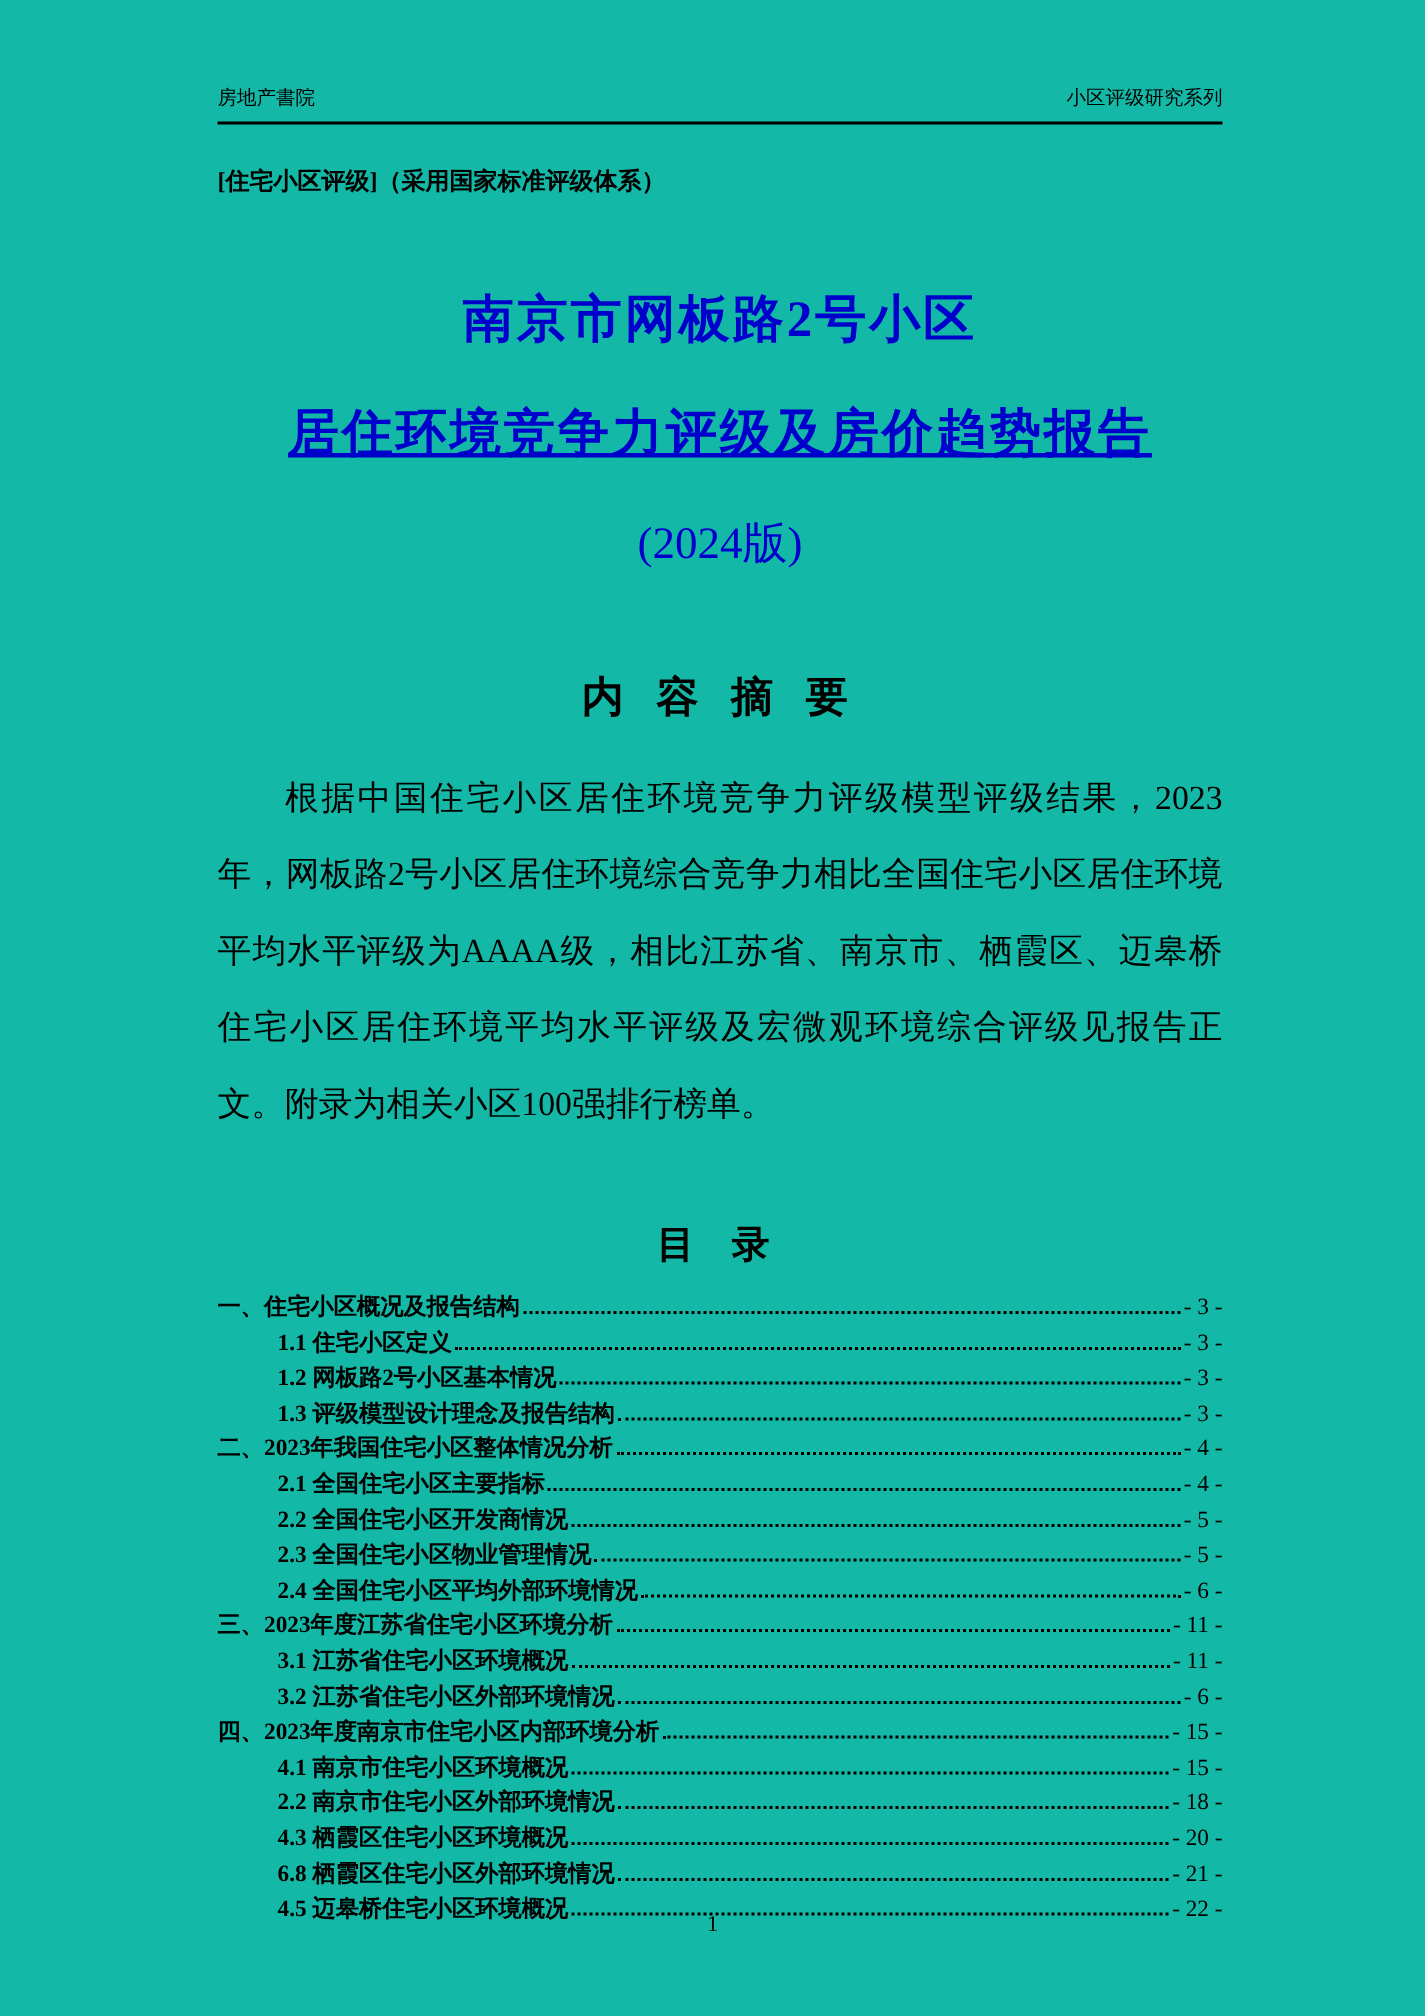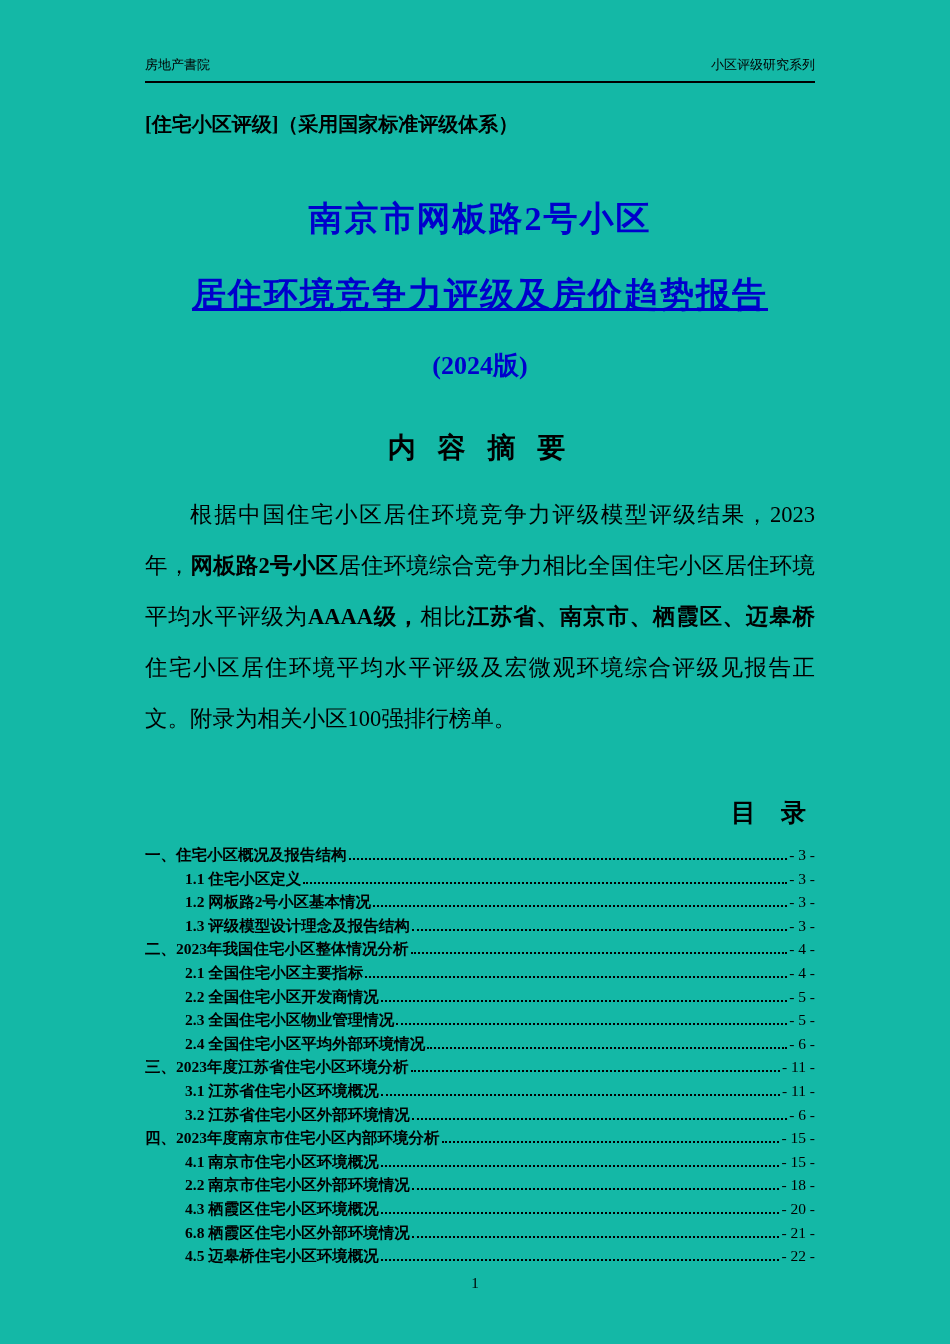--- a/index.html
+++ b/index.html
@@ -22,62 +22,62 @@
     display: flex;
     justify-content: space-between;
     align-items: flex-end;
     font-size: 13px;
     padding-bottom: 7px;
     border-bottom: 2px solid #000;
   }
   
   .subheader {
     margin-top: 28px;
-    font-size: 20px;
+    font-size: 16px;
     font-weight: bold;
   }
   
   .title-block { text-align: center; margin-top: 58px; }
   .title-line1 {
     font-size: 34px;
     font-weight: bold;
     letter-spacing: 2px;
   }
   .title-line2 {
     font-size: 34px;
     font-weight: bold;
     letter-spacing: 2px;
     margin-top: 30px;
   }
   .title-line3 {
-    font-size: 26px;
-    font-weight: bold;
+    font-size: 30px;
+    font-weight: normal;
     margin-top: 30px;
   }
   
   .summary-heading {
-    margin-top: 46px;
+    margin-top: 63px;
     text-align: center;
     font-family: "Liberation Sans", "DejaVu Sans", sans-serif;
     font-size: 28px;
     font-weight: bold;
     letter-spacing: 7px;
   }
   .summary-paragraph {
     margin-top: 22px;
     font-size: 22.5px;
     line-height: 51px;
     text-align: justify;
     text-indent: 2em;
   }
-  .summary-paragraph .seg-bold { font-weight: bold; }
+  .summary-paragraph .seg-bold { font-weight: normal; }
   
   .toc-heading {
     margin-top: 52px;
-    text-align: right;
+    text-align: center;
     font-family: "Liberation Sans", "DejaVu Sans", sans-serif;
     font-size: 25px;
     font-weight: bold;
     letter-spacing: 9px;
   }
   .toc-list { margin-top: 14px; }
   .toc-row {
     display: flex;
     align-items: baseline;
     font-size: 15.5px;

